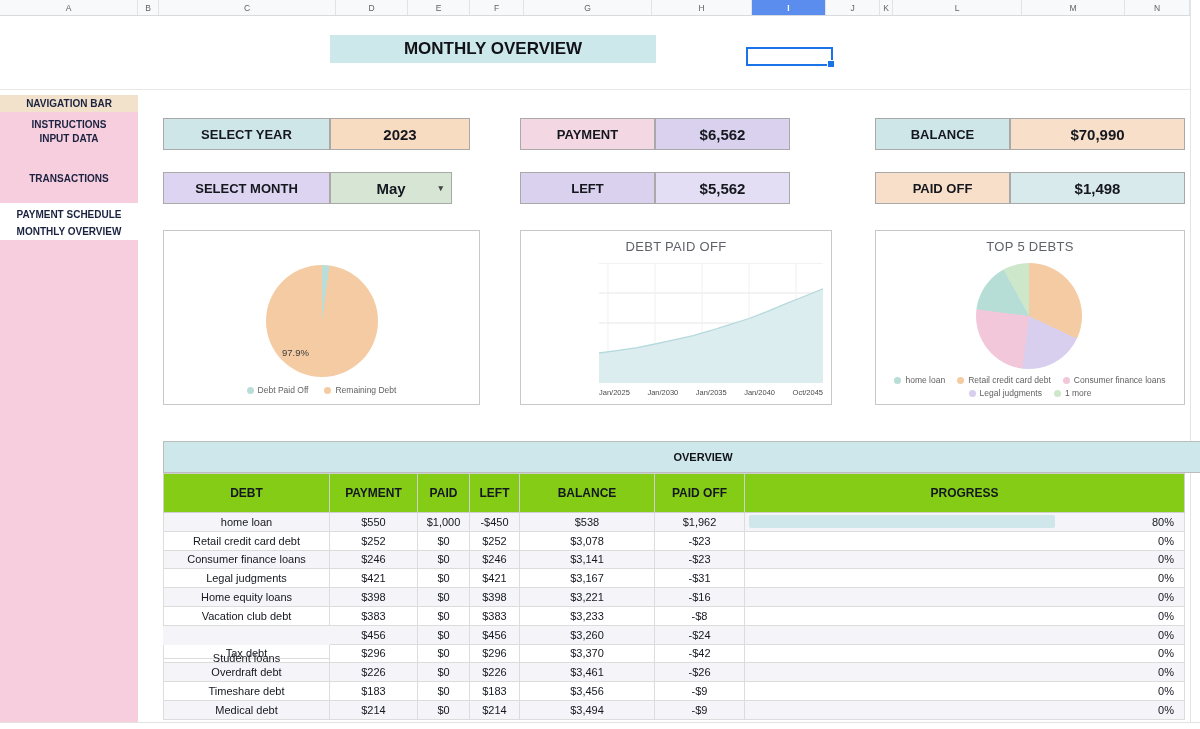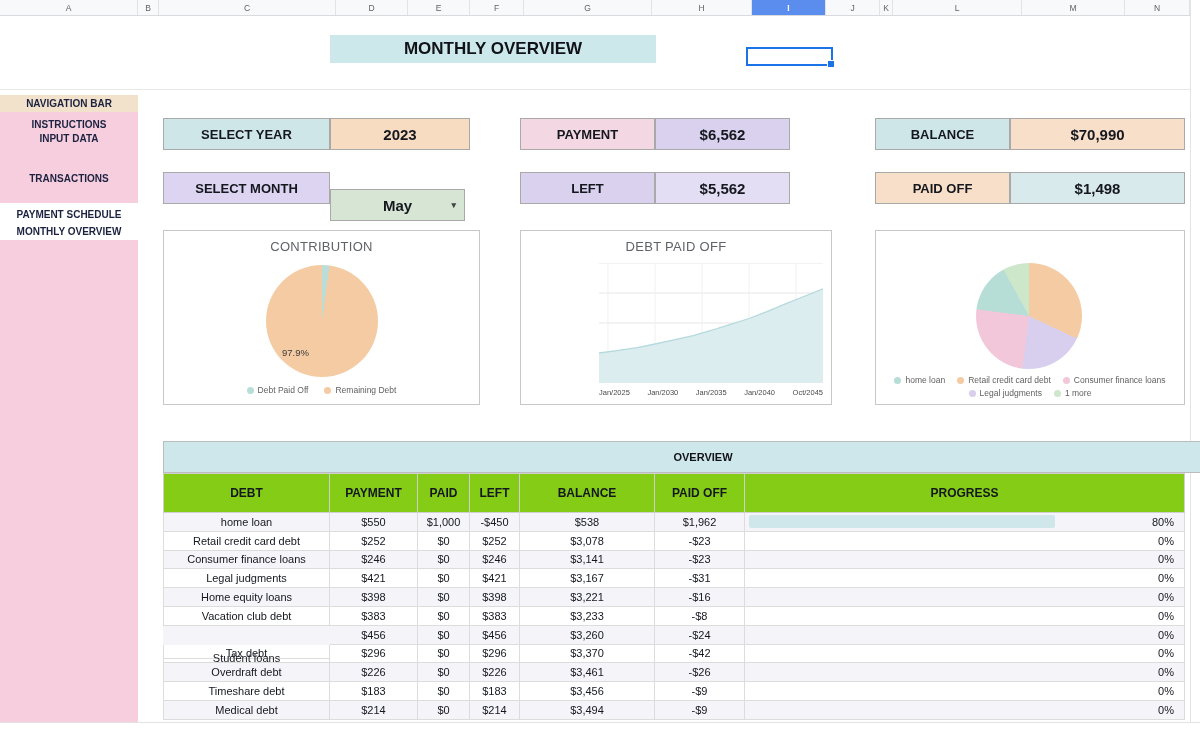--- a/index.html
+++ b/index.html
@@ -95,33 +95,32 @@
     <div class="side-item" style="top: 37px;">INPUT DATA</div>
     <div class="side-item" style="top: 77px;">TRANSACTIONS</div>
     <div class="side-item" style="top: 113px;">PAYMENT SCHEDULE</div>
     <div class="side-item" style="top: 130px;">MONTHLY OVERVIEW</div>
   </div>
 
 <div id="cards">
     <div class="card-label" style="left: 163px; top: 118px; width: 167px; background: rgb(207, 230, 233);">SELECT YEAR</div>
     <div class="card-value" style="left: 330px; top: 118px; width: 140px; background: rgb(248, 220, 194);">2023</div>
     <div class="card-label" style="left: 163px; top: 172px; width: 167px; background: rgb(220, 212, 240);">SELECT MONTH</div>
-    <div class="card-value" style="left: 330px; top: 189px; width: 135px; background: rgb(215, 230, 212);">May<span class="dd-arrow">▾</span></div>
+    <div class="card-value" style="left: 330px; top: 172px; width: 122px; background: rgb(215, 230, 212);">May<span class="dd-arrow">▾</span></div>
     <div class="card-label" style="left: 520px; top: 118px; width: 135px; background: rgb(243, 216, 227);">PAYMENT</div>
     <div class="card-value" style="left: 655px; top: 118px; width: 135px; background: rgb(217, 209, 238);">$6,562</div>
     <div class="card-label" style="left: 520px; top: 172px; width: 135px; background: rgb(217, 209, 238);">LEFT</div>
     <div class="card-value" style="left: 655px; top: 172px; width: 135px; background: rgb(228, 222, 244);">$5,562</div>
     <div class="card-label" style="left: 875px; top: 118px; width: 135px; background: rgb(207, 230, 233);">BALANCE</div>
     <div class="card-value" style="left: 1010px; top: 118px; width: 175px; background: rgb(248, 223, 201);">$70,990</div>
     <div class="card-label" style="left: 875px; top: 172px; width: 135px; background: rgb(248, 223, 201);">PAID OFF</div>
     <div class="card-value" style="left: 1010px; top: 172px; width: 175px; background: rgb(216, 234, 236);">$1,498</div>
   </div>
 
 <div class="panel" style="left:163px;width:317px">
-  <div class="panel-title">CONTRIBUTION</div>
   <div class="pie pie-contrib" id="pie0" style="background: conic-gradient(rgb(185, 222, 217) 0%, rgb(185, 222, 217) 2.1%, rgb(244, 203, 162) 2.1%, rgb(244, 203, 162) 100%);"></div>
   <div class="pie-annot">97.9%</div>
   <div class="legend-bottom" id="legend0">
       <span class="legend-item">
         <span class="dot" style="background: rgb(185, 222, 217);"></span>
         <span>Debt Paid Off</span>
       </span>
       <span class="legend-item">
         <span class="dot" style="background: rgb(244, 203, 162);"></span>
         <span>Remaining Debt</span>
@@ -150,20 +149,21 @@
   <div class="xticks" id="xticks">
       <span>Jan/2025</span>
       <span>Jan/2030</span>
       <span>Jan/2035</span>
       <span>Jan/2040</span>
       <span>Oct/2045</span>
     </div>
 </div>
 
 <div class="panel" style="left:875px;width:310px">
+  <div class="panel-title">TOP 5 DEBTS</div>
   <div class="pie pie-top5" id="pie2" style="background: conic-gradient(rgb(244, 203, 162) 0%, rgb(244, 203, 162) 32%, rgb(216, 207, 238) 32%, rgb(216, 207, 238) 52%, rgb(242, 199, 217) 52%, rgb(242, 199, 217) 77%, rgb(183, 222, 214) 77%, rgb(183, 222, 214) 92%, rgb(205, 231, 203) 92%, rgb(205, 231, 203) 100%);"></div>
   <div class="legend-wrap" id="legend2">
       <span class="legend-item">
         <span class="dot" style="background: rgb(183, 222, 214);"></span>
         <span>home loan</span>
       </span>
       <span class="legend-item">
         <span class="dot" style="background: rgb(244, 203, 162);"></span>
         <span>Retail credit card debt</span>
       </span>

